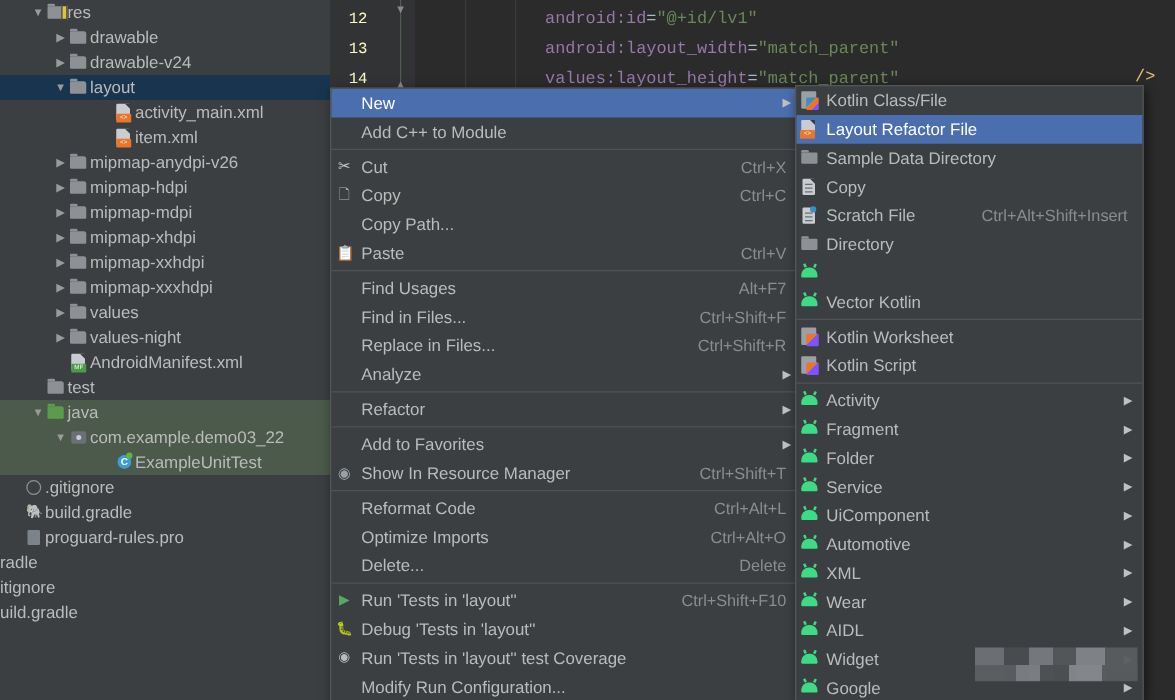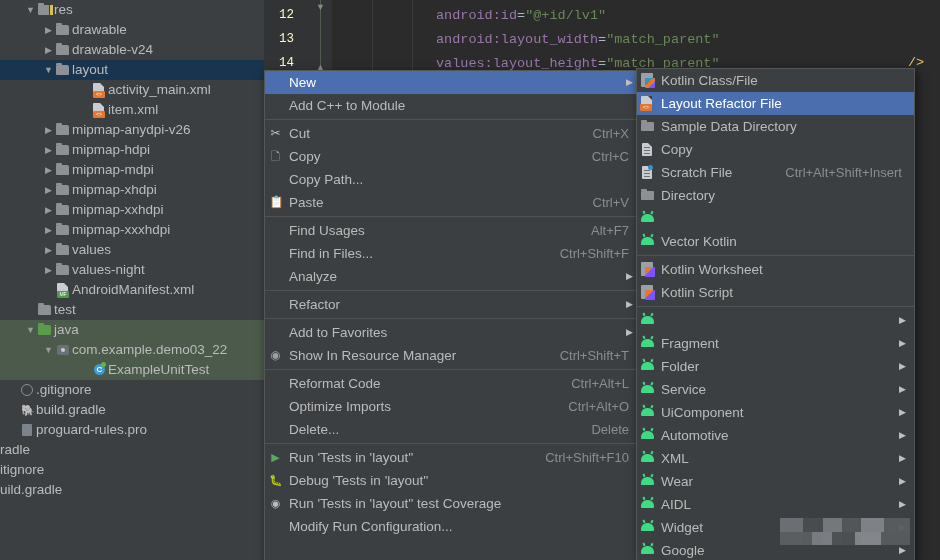--- a/index.html
+++ b/index.html
@@ -474,20 +474,25 @@
       <span class="mlabel">Find Usages</span>
       <span class="mkey">Alt+F7</span>
     </div>
     <div class="mi">
       <span class="micon"></span>
       <span class="mlabel">Find in Files...</span>
       <span class="mkey">Ctrl+Shift+F</span>
     </div>
     <div class="mi">
       <span class="micon"></span>
+      <span class="mlabel">Replace in Files...</span>
+      <span class="mkey">Ctrl+Shift+R</span>
+    </div>
+    <div class="mi">
+      <span class="micon"></span>
       <span class="mlabel">Analyze</span>
       <span class="mkey"></span>
       <span class="subarrow">▶</span>
     </div>
     <div class="sep"></div>
     <div class="mi">
       <span class="micon"></span>
       <span class="mlabel">Refactor</span>
       <span class="mkey"></span>
       <span class="subarrow">▶</span>
@@ -624,20 +629,21 @@
         <span class="i-kotlin"></span>
       </span>
       <span class="mlabel">Kotlin Script</span>
       <span class="mkey"></span>
     </div>
     <div class="sep"></div>
     <div class="mi">
       <span class="micon">
         <span class="i-android"></span>
       </span>
+      <span class="mlabel">Activity</span>
       <span class="mkey"></span>
       <span class="subarrow">▶</span>
     </div>
     <div class="mi">
       <span class="micon">
         <span class="i-android"></span>
       </span>
       <span class="mlabel">Fragment</span>
       <span class="mkey"></span>
       <span class="subarrow">▶</span>

